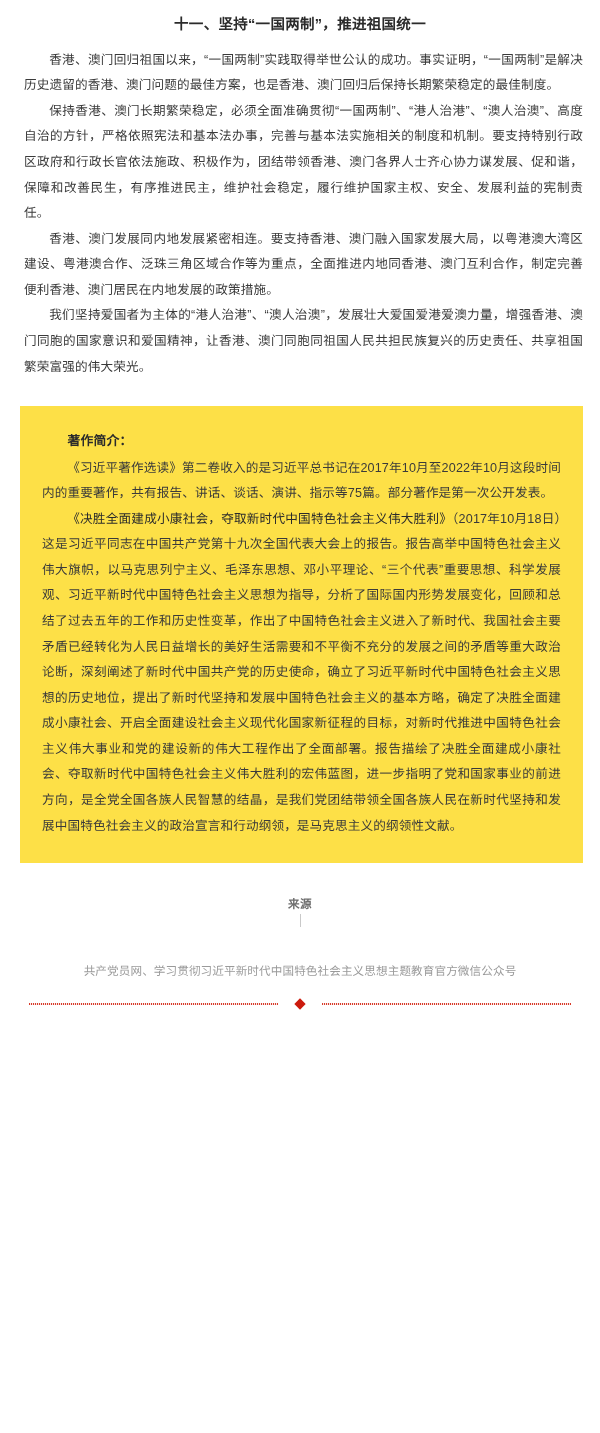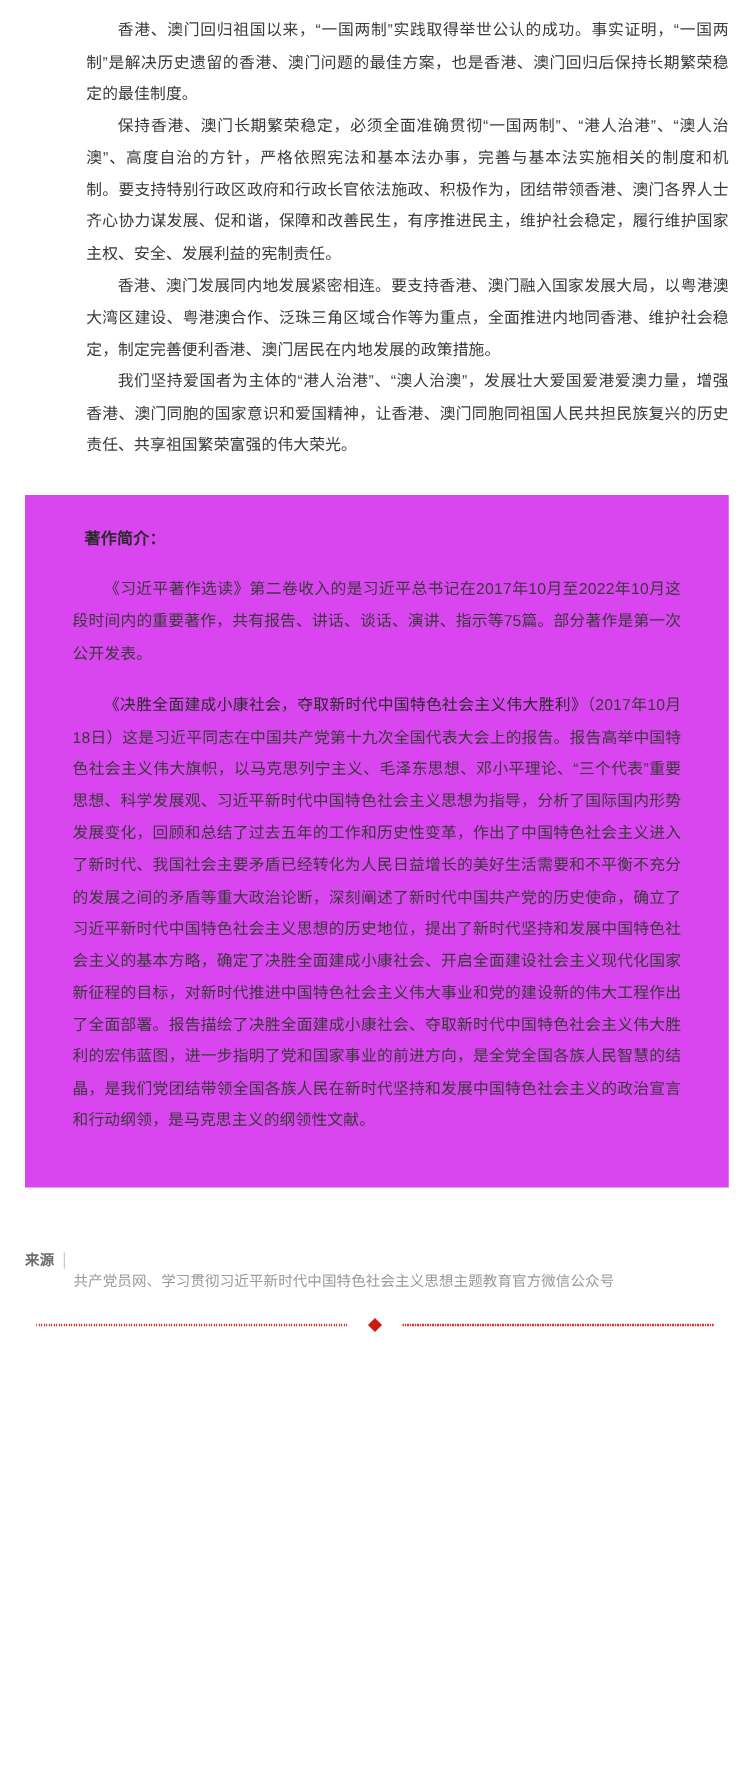--- a/index.html
+++ b/index.html
@@ -31,21 +31,20 @@
     font-size: 14.5px;
     font-weight: bold;
     letter-spacing: 0.3px;
     color: #2b2b2b;
     line-height: 1.5;
   }
 
   
   .article-body {
     padding: 12px 17px 0 24px;
-    margin-left: 45px;
   }
   .para {
     margin: 0;
     text-indent: 2em;
     font-size: 12.6px;
     line-height: 2.03;
     color: #3a3a3a;
     text-align: justify;
     letter-spacing: 0.15px;
     word-break: break-all;
@@ -61,21 +60,21 @@
   .intro-heading {
     margin: 0 0 2px 0;
     text-indent: 2em;
     font-size: 12.8px;
     font-weight: bold;
     line-height: 2.0;
     color: #2b2b2b;
     letter-spacing: 0.2px;
   }
   .intro-para {
-    margin: 16px;
+    margin: 0;
     text-indent: 2em;
     font-size: 12.6px;
     line-height: 2.03;
     color: #3a3a3a;
     text-align: justify;
     letter-spacing: 0.15px;
     word-break: break-all;
   }
   .intro-para .work-title {
     font-weight: normal;
@@ -85,20 +84,21 @@
   
   .footer {
     padding: 32px 20px 0 20px;
   }
   .source-line {
     display: flex;
     align-items: center;
     font-size: 11.6px;
     line-height: 1.6;
     white-space: nowrap;
+    flex-direction: column;
   }
   .source-label {
     color: #6e6e6e;
     font-weight: bold;
     letter-spacing: 0.3px;
   }
   .source-sep {
     display: inline-block;
     width: 1px;
     height: 13px;
@@ -138,29 +138,30 @@
     background: #cc1a0d;
     transform: rotate(45deg);
     flex: 0 0 auto;
   }
 </style>
 </head>
 <body>
 
 <div class="page">
 
+  <h1 class="article-title">十一、坚持“一国两制”，推进祖国统一</h1>
 
   <div class="article-body">
     <p class="para">香港、澳门回归祖国以来，“一国两制”实践取得举世公认的成功。事实证明，“一国两制”是解决历史遗留的香港、澳门问题的最佳方案，也是香港、澳门回归后保持长期繁荣稳定的最佳制度。</p>
     <p class="para">保持香港、澳门长期繁荣稳定，必须全面准确贯彻“一国两制”、“港人治港”、“澳人治澳”、高度自治的方针，严格依照宪法和基本法办事，完善与基本法实施相关的制度和机制。要支持特别行政区政府和行政长官依法施政、积极作为，团结带领香港、澳门各界人士齐心协力谋发展、促和谐，保障和改善民生，有序推进民主，维护社会稳定，履行维护国家主权、安全、发展利益的宪制责任。</p>
-    <p class="para">香港、澳门发展同内地发展紧密相连。要支持香港、澳门融入国家发展大局，以粤港澳大湾区建设、粤港澳合作、泛珠三角区域合作等为重点，全面推进内地同香港、维护社会稳定，制定完善便利香港、澳门居民在内地发展的政策措施。</p>
+    <p class="para">香港、澳门发展同内地发展紧密相连。要支持香港、澳门融入国家发展大局，以粤港澳大湾区建设、粤港澳合作、泛珠三角区域合作等为重点，全面推进内地同香港、澳门互利合作，制定完善便利香港、澳门居民在内地发展的政策措施。</p>
     <p class="para">我们坚持爱国者为主体的“港人治港”、“澳人治澳”，发展壮大爱国爱港爱澳力量，增强香港、澳门同胞的国家意识和爱国精神，让香港、澳门同胞同祖国人民共担民族复兴的历史责任、共享祖国繁荣富强的伟大荣光。</p>
   </div>
 
-  <section class="intro-box" style="background: #d946ef;">
+  <section class="intro-box" style="background: #fde047;">
     <p class="intro-heading">著作简介：</p>
     <p class="intro-para">《习近平著作选读》第二卷收入的是习近平总书记在2017年10月至2022年10月这段时间内的重要著作，共有报告、讲话、谈话、演讲、指示等75篇。部分著作是第一次公开发表。</p>
     <p class="intro-para"><span class="work-title">《决胜全面建成小康社会，夺取新时代中国特色社会主义伟大胜利》</span><span>（2017年10月18日）这是习近平同志在中国共产党第十九次全国代表大会上的报告。报告高举中国特色社会主义伟大旗帜，以马克思列宁主义、毛泽东思想、邓小平理论、“三个代表”重要思想、科学发展观、习近平新时代中国特色社会主义思想为指导，分析了国际国内形势发展变化，回顾和总结了过去五年的工作和历史性变革，作出了中国特色社会主义进入了新时代、我国社会主要矛盾已经转化为人民日益增长的美好生活需要和不平衡不充分的发展之间的矛盾等重大政治论断，深刻阐述了新时代中国共产党的历史使命，确立了习近平新时代中国特色社会主义思想的历史地位，提出了新时代坚持和发展中国特色社会主义的基本方略，确定了决胜全面建成小康社会、开启全面建设社会主义现代化国家新征程的目标，对新时代推进中国特色社会主义伟大事业和党的建设新的伟大工程作出了全面部署。报告描绘了决胜全面建成小康社会、夺取新时代中国特色社会主义伟大胜利的宏伟蓝图，进一步指明了党和国家事业的前进方向，是全党全国各族人民智慧的结晶，是我们党团结带领全国各族人民在新时代坚持和发展中国特色社会主义的政治宣言和行动纲领，是马克思主义的纲领性文献。</span></p>
   </section>
 
   <footer class="footer">
     <div class="source-line">
       <span class="source-label">来源</span>
       <span class="source-sep"></span>
       <span class="source-text">共产党员网、学习贯彻习近平新时代中国特色社会主义思想主题教育官方微信公众号</span>

